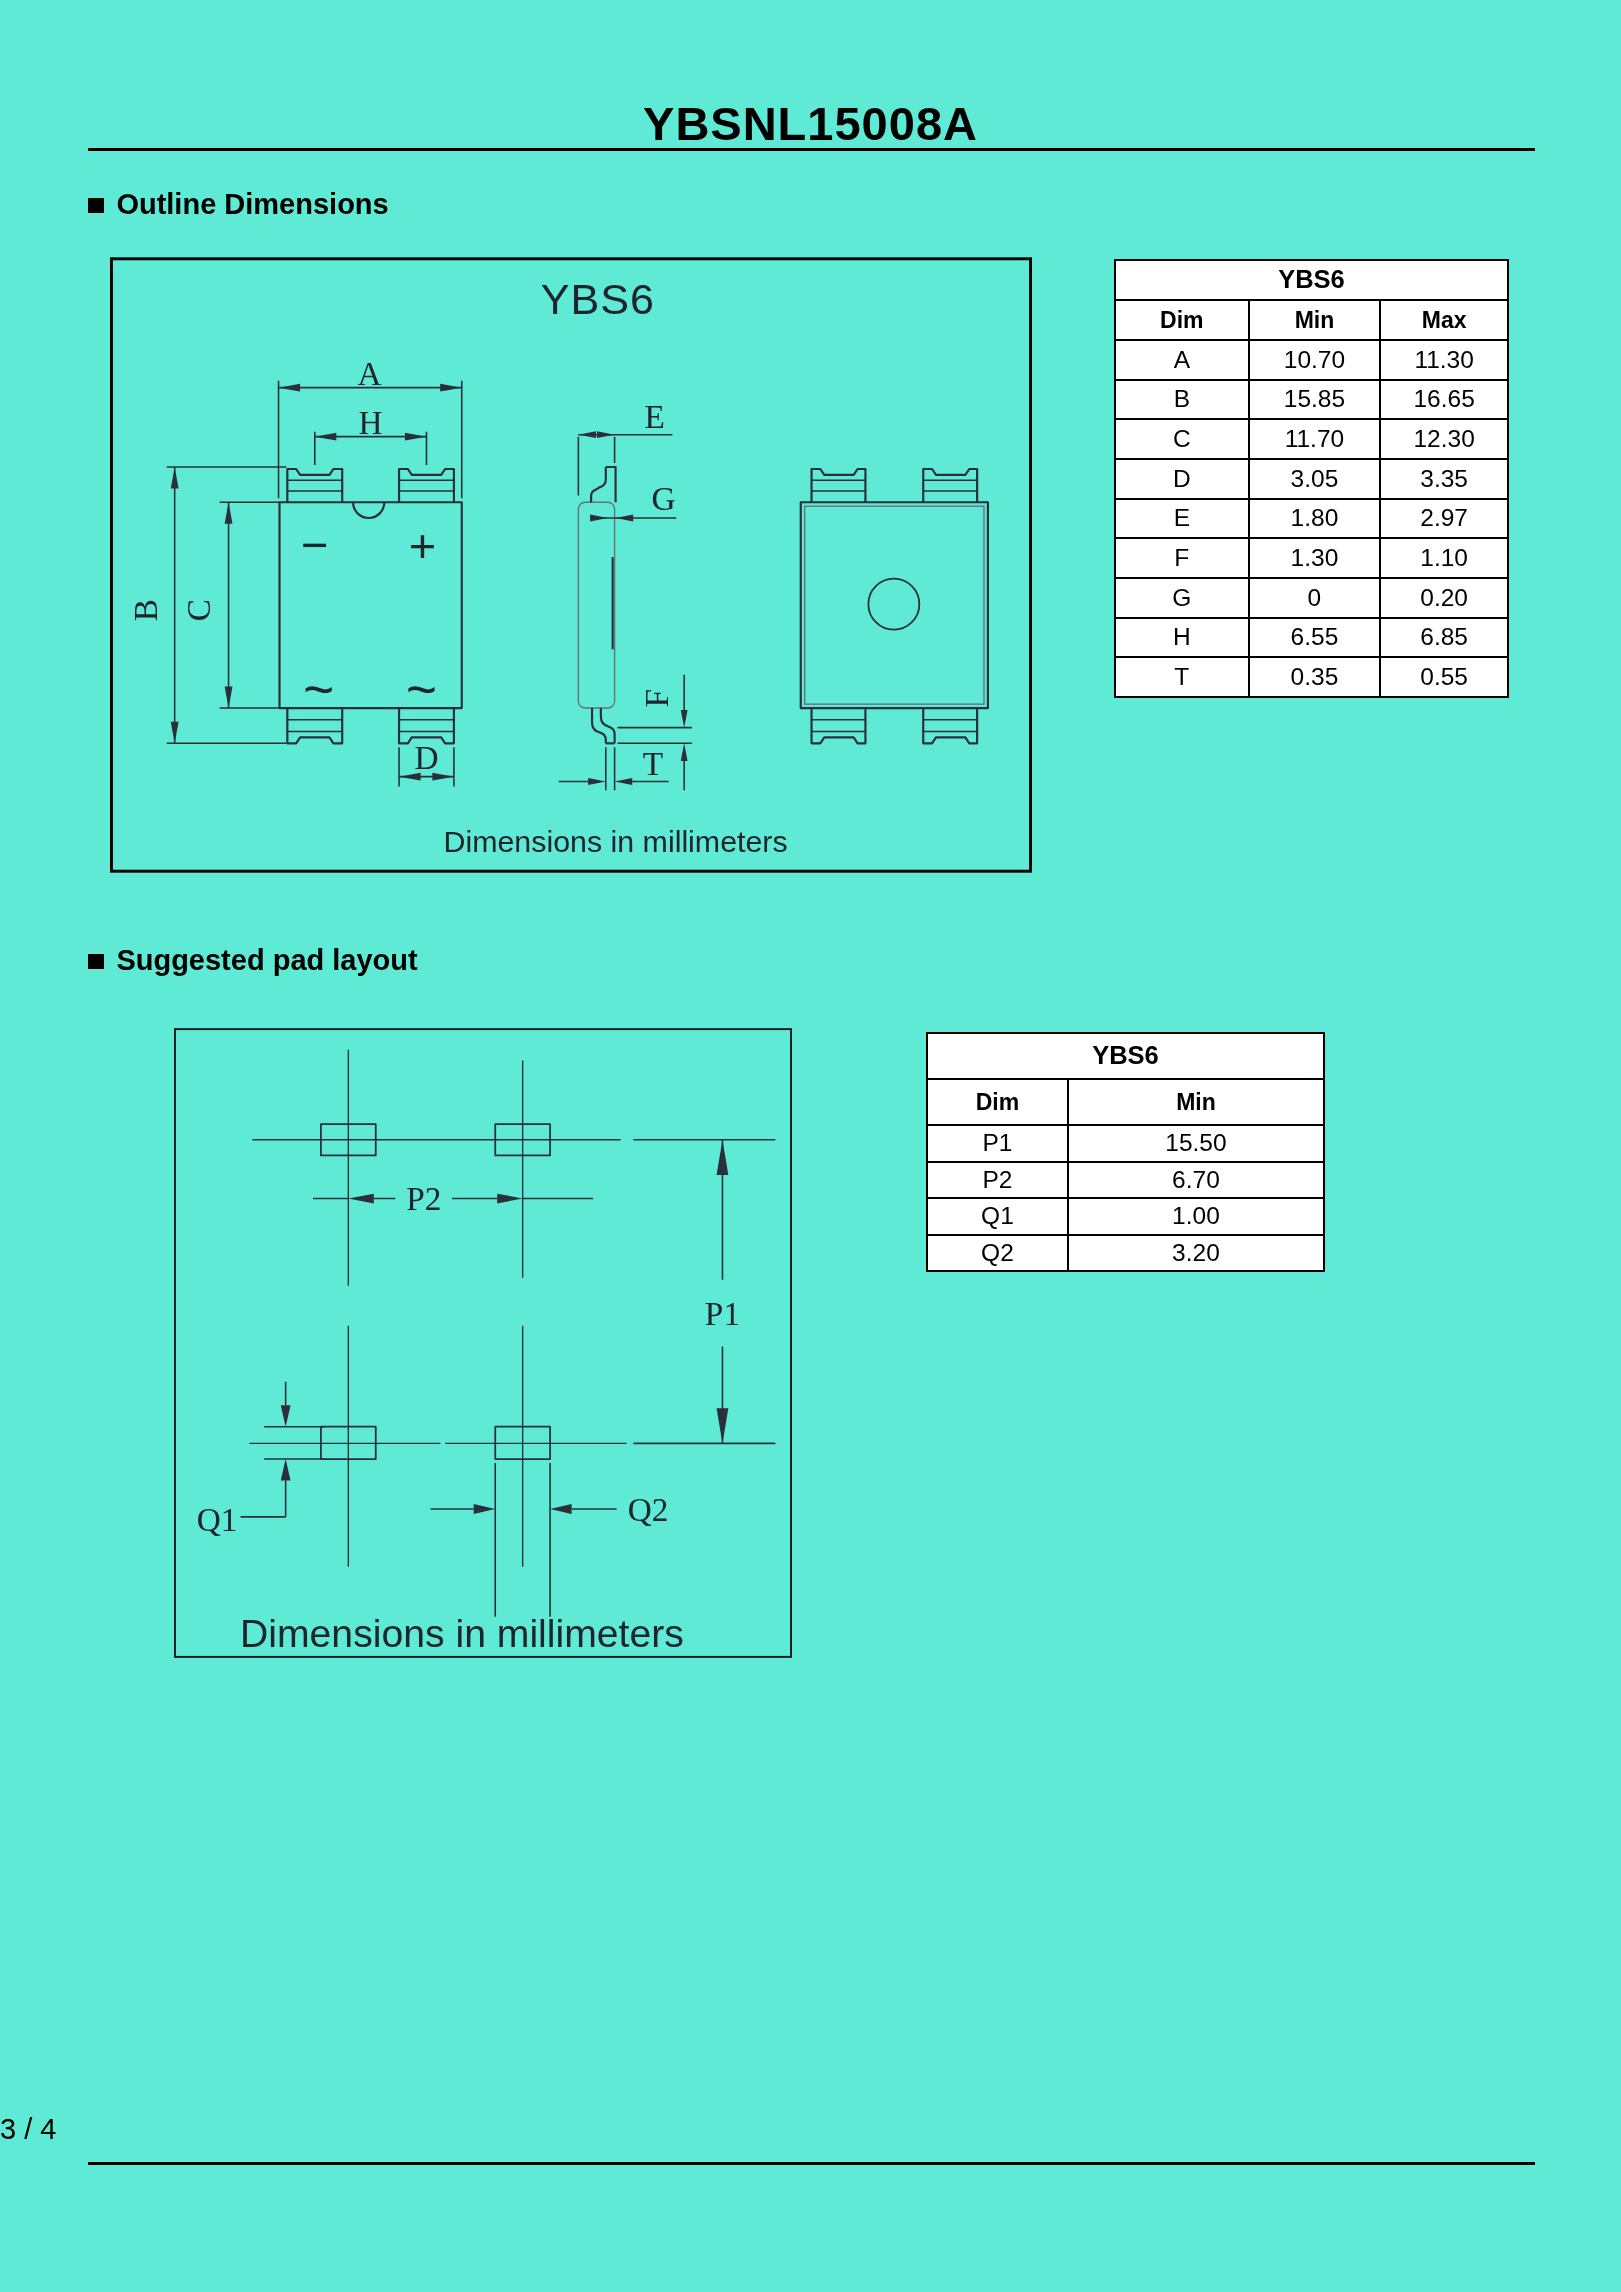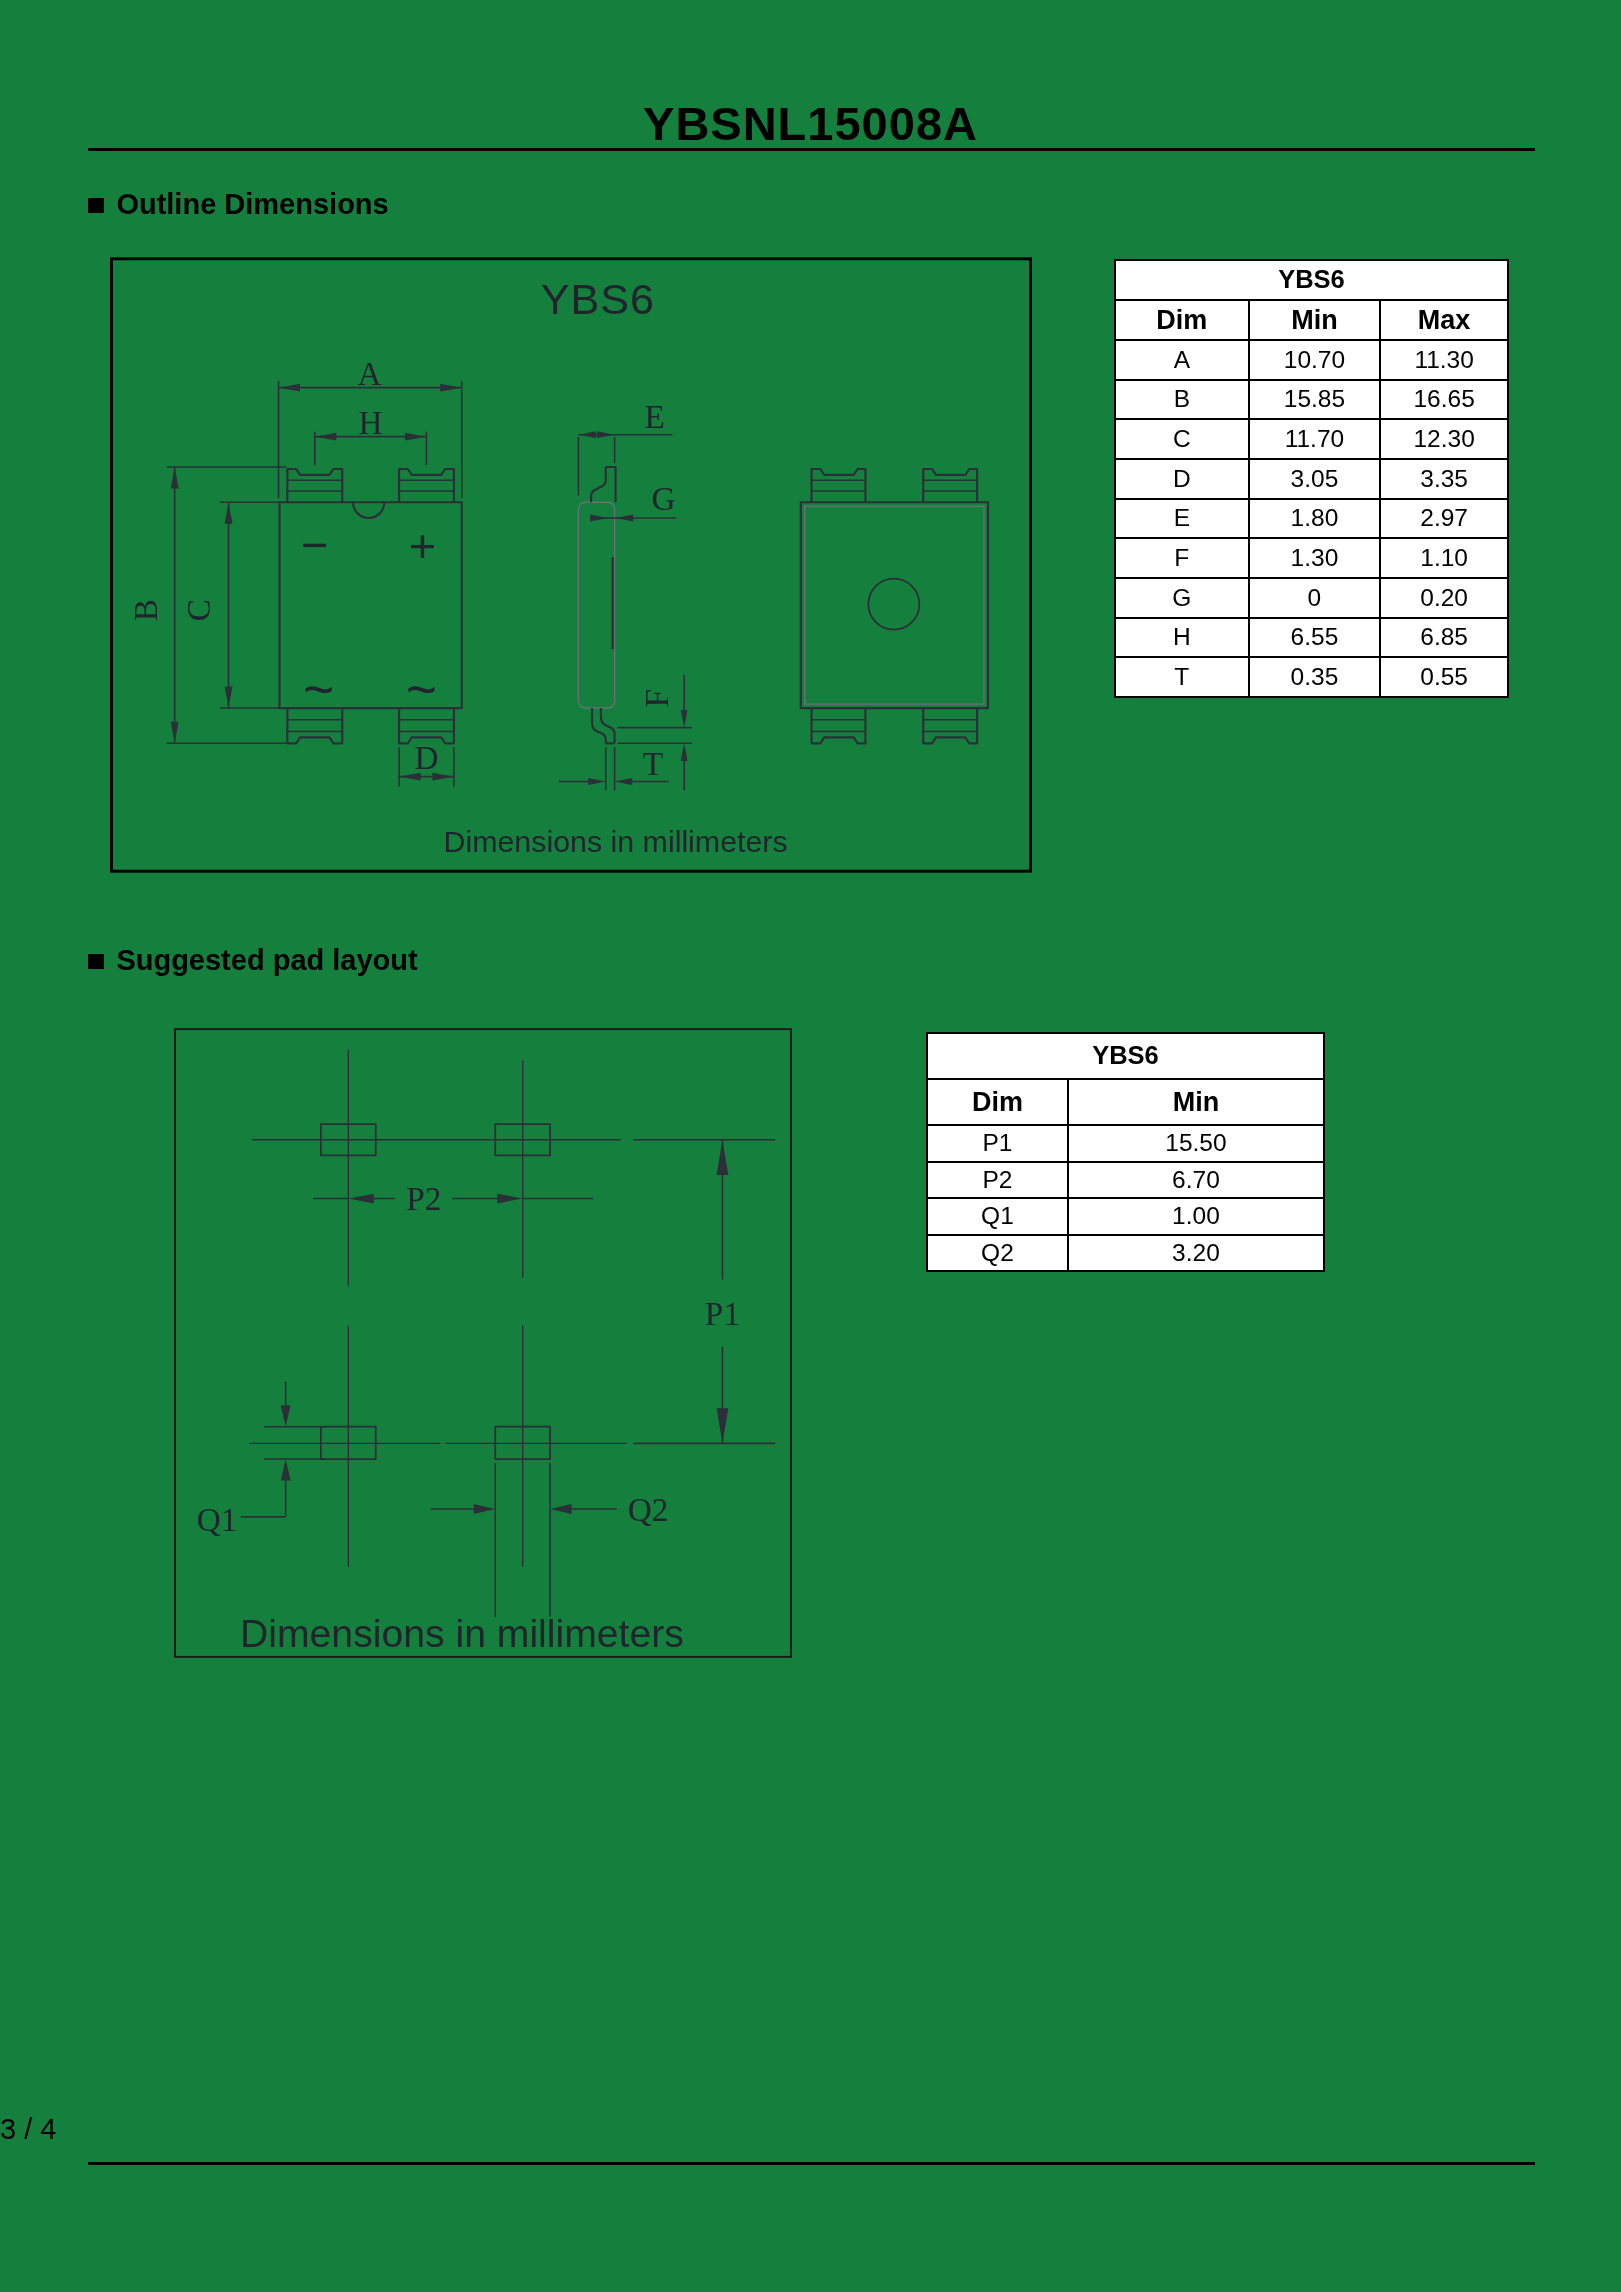--- a/index.html
+++ b/index.html
@@ -1,31 +1,31 @@
 <!DOCTYPE html>
 <html><head>
 <meta charset="utf-8">
 <style>
   html,body{margin:0;padding:0;background:#9aa0a6;}
-  .page{position:relative;width:1621px;height:2293px;background:#15803d;margin:0 auto;
+  .page{position:relative;width:1621px;height:2293px;background:#5eead4;margin:0 auto;
         font-family:"Liberation Sans",sans-serif;color:#000;overflow:hidden;}
   .rule{position:absolute;background:#000;height:2.9px;}
   .page-title{position:absolute;left:0;right:0;text-align:center;
               font-size:47px;font-weight:bold;letter-spacing:1px;}
   .heading{position:absolute;display:flex;align-items:center;gap:12.7px;
            font-weight:bold;font-size:29px;}
   .heading .sq{width:15.7px;height:15.7px;background:#000;flex:none;margin-top:2px;}
   .footer-text{position:absolute;left:0;right:0;text-align:left;font-size:29px;}
 
   table.dim-table{position:absolute;border-collapse:collapse;table-layout:fixed;
                   border:2.9px solid #000;background:#fff;}
   .dim-table td{border:2px solid #000;text-align:center;vertical-align:middle;
                 font-size:24.5px;padding:0;line-height:1;}
   .dim-table .tt{font-weight:bold;font-size:25.5px;}
-  .dim-table .hd{font-weight:bold;font-size:27px;}
+  .dim-table .hd{font-weight:bold;font-size:23px;}
 
   svg.fig{position:absolute;}
   .box{fill:none;stroke:#000;stroke-width:3;}
   .box2{fill:none;stroke:#1c1c1c;stroke-width:2;}
   .ol{fill:none;stroke:#2a2f38;stroke-width:2.2;stroke-linejoin:round;}
   .ln{fill:none;stroke:#2a2f38;stroke-width:1.6;}
   .thin{fill:none;stroke:#6a7078;stroke-width:1.4;}
   .ar{fill:#2a2f38;stroke:none;}
   svg text{fill:#20242c;}
   .dimlbl{font-family:"Liberation Serif",serif;font-size:34px;}

